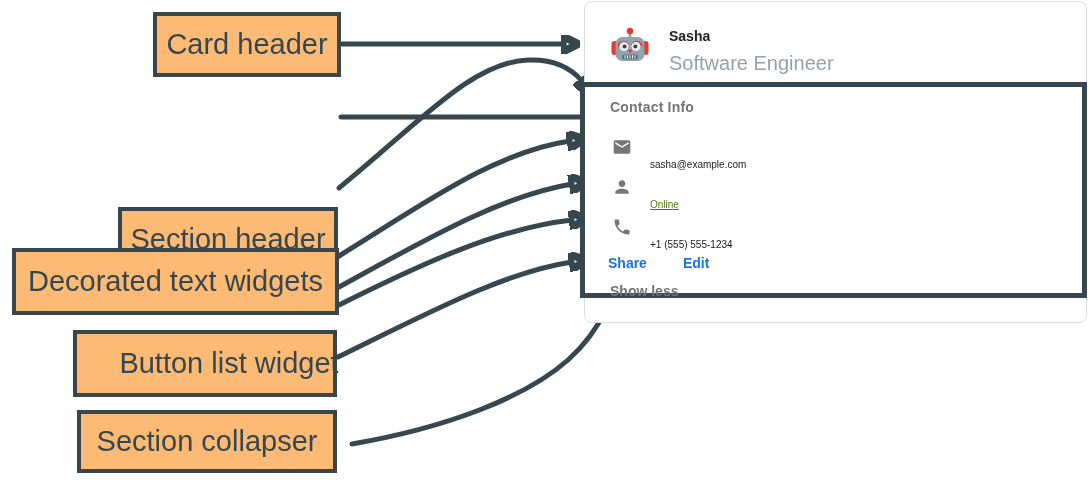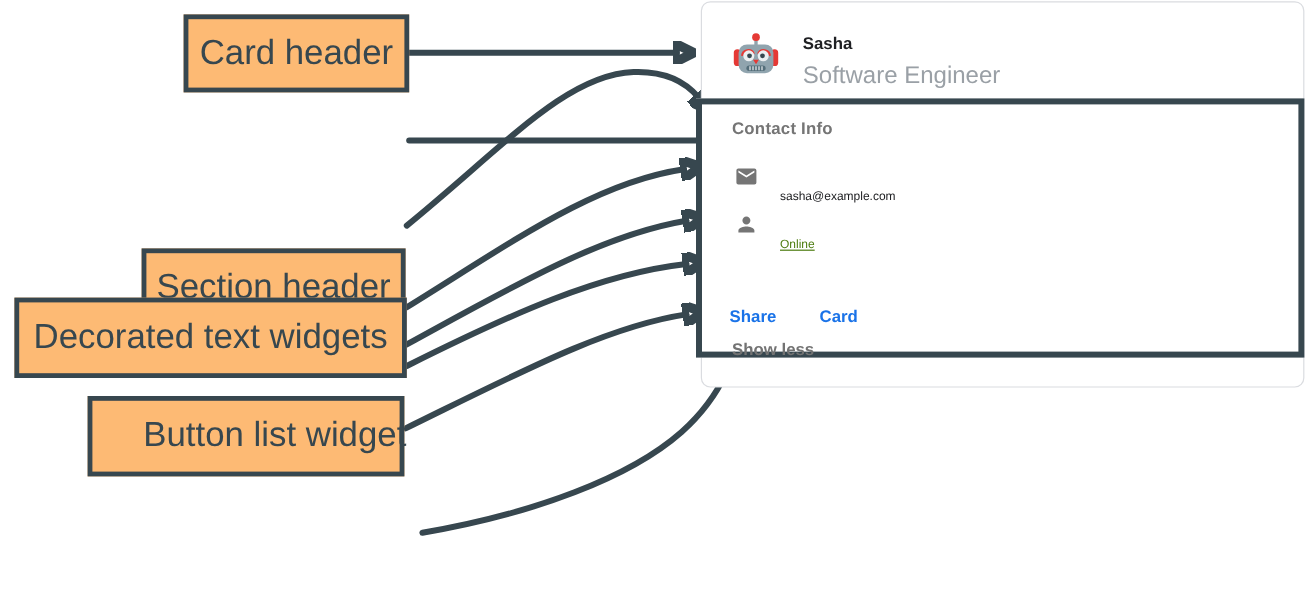--- a/index.html
+++ b/index.html
@@ -59,20 +59,21 @@
     <path d="M 339 287 C 425 240, 500 196, 572 184" marker-end="url(#ah)"></path>
     <path d="M 339 305 C 425 262, 500 228, 572 220" marker-end="url(#ah)"></path>
     <path d="M 338 357 C 430 312, 505 272, 572 262" marker-end="url(#ah)"></path>
     <path d="M 352 444 C 445 428, 525 398, 568 360 C 588 342, 598 326, 605 311" marker-end="url(#ah)"></path>
   </svg>
 
   <div class="label-box" style="left:153px;top:12px;width:188px;height:65px;">Card header</div>
   <div class="label-box" style="left:118px;top:168px;width:220px;height:64px;margin-top:39px;">Section header</div>
   <div class="label-box" style="left:12px;top:248px;width:327px;height:67px;">Decorated text widgets</div>
   <div class="label-box" style="left:73px;top:330px;width:264px;height:67px;padding-left:48px;">Button list widget</div>
+  <div class="label-box" style="left:77px;top:410px;width:260px;height:63px;">Section collapser</div>
 
   <div class="card">
     <div class="card-header">
       <svg class="avatar" viewBox="0 0 42 42">
         <rect x="19.6" y="5" width="2.8" height="9" fill="#90a4ae"></rect>
         <circle cx="21" cy="5" r="3.2" fill="#e53935"></circle>
         <rect x="2.5" y="15" width="6" height="14" rx="3" fill="#e53935"></rect>
         <rect x="33.5" y="15" width="6" height="14" rx="3" fill="#e53935"></rect>
         <rect x="6.5" y="11" width="29" height="24" rx="7" fill="#90a4ae"></rect>
         <path d="M9.5 20.5 a5 5 0 0 1 9.6 -1.5" fill="none" stroke="#e53935" stroke-width="2"></path>
@@ -106,22 +107,28 @@
       <span class="row-text" style="color: rgb(32, 33, 36);">sasha@example.com</span>
     </div>
 
     <div class="info-row row-status">
       <svg class="row-icon" viewBox="0 0 24 24">
         <path fill="#757575" d="M12 12c2.21 0 4-1.79 4-4s-1.79-4-4-4-4 1.79-4 4 1.79 4 4 4zm0 2c-2.67 0-8 1.34-8 4v2h16v-2c0-2.66-5.33-4-8-4z"></path>
       </svg>
       <span class="row-text" style="color: #4d7c0f; text-decoration: underline;">Online</span>
     </div>
 
+    <div class="info-row row-phone">
+      <svg class="row-icon" viewBox="0 0 24 24">
+        <path fill="#757575" d="M6.62 10.79c1.44 2.83 3.76 5.14 6.59 6.59l2.2-2.2c.27-.27.67-.36 1.02-.24 1.12.37 2.33.57 3.57.57.55 0 1 .45 1 1V20c0 .55-.45 1-1 1-9.39 0-17-7.61-17-17 0-.55.45-1 1-1h3.5c.55 0 1 .45 1 1 0 1.25.2 2.45.57 3.57.11.35.03.74-.25 1.02l-2.2 2.2z"></path>
+      </svg>
+      <span class="row-text" style="color: rgb(32, 33, 36);">+1 (555) 555-1234</span>
+    </div>
 
     <div class="btn-row">
       <button class="text-btn">Share</button>
-      <button class="text-btn">Card</button>
+      <button class="text-btn">Edit</button>
     </div>
 
     <div class="collapser">Show less</div>
   </div>
 
 </div>
 
 </body></html>

